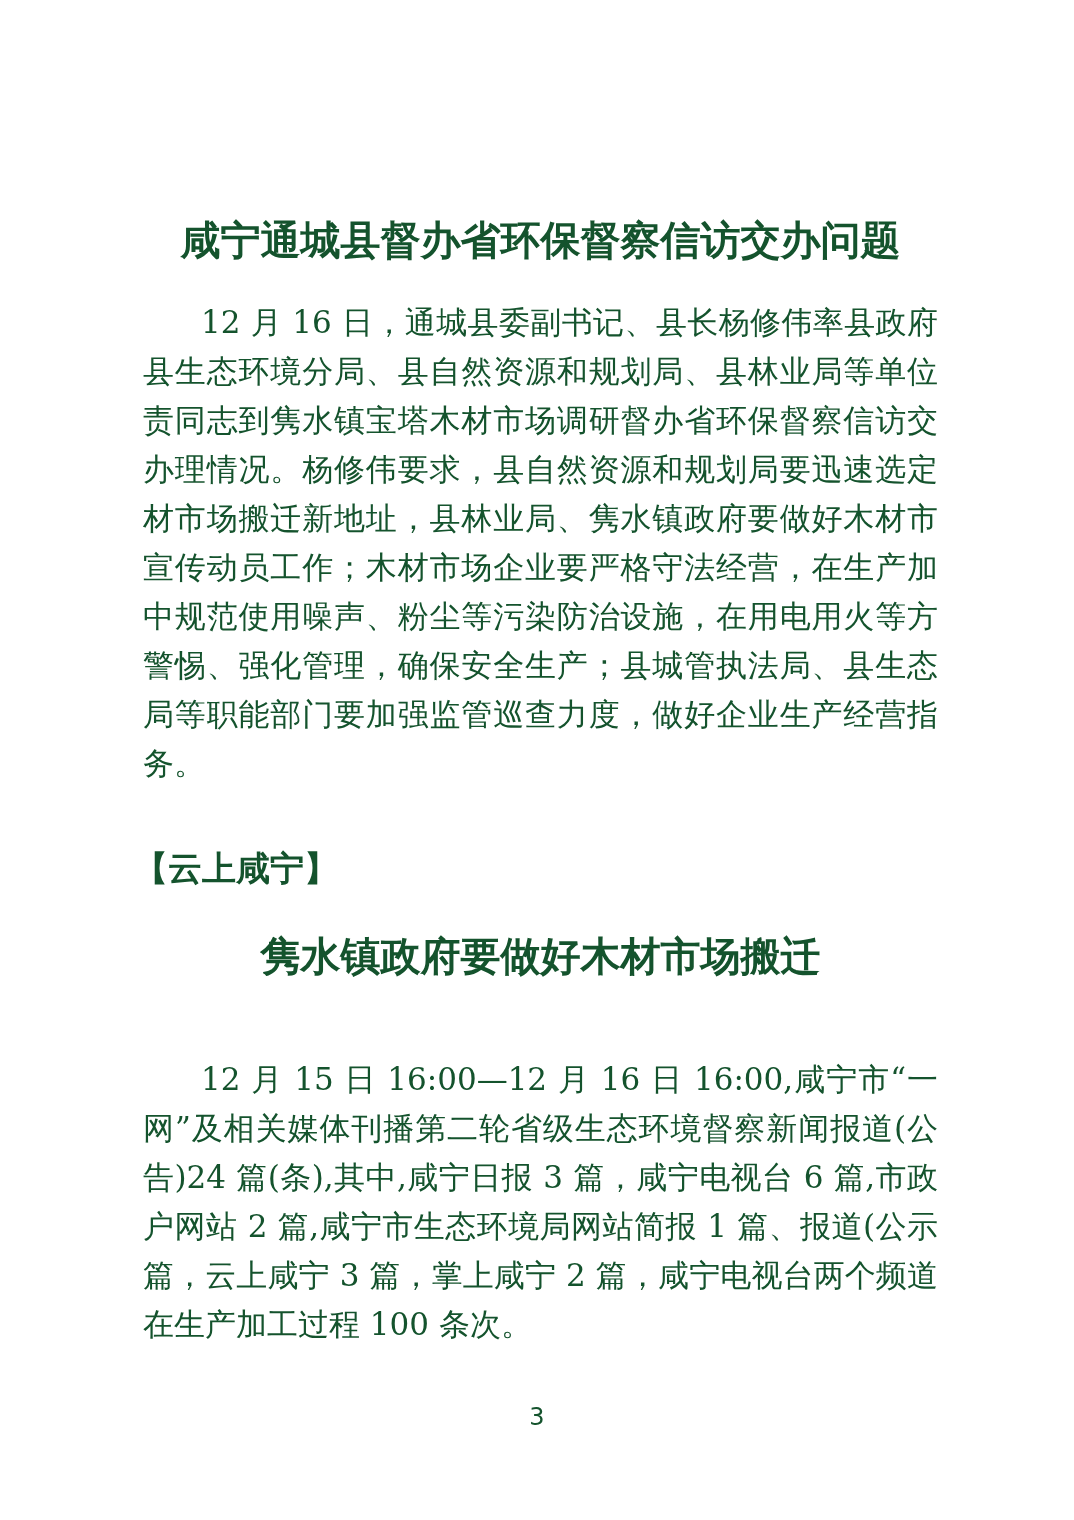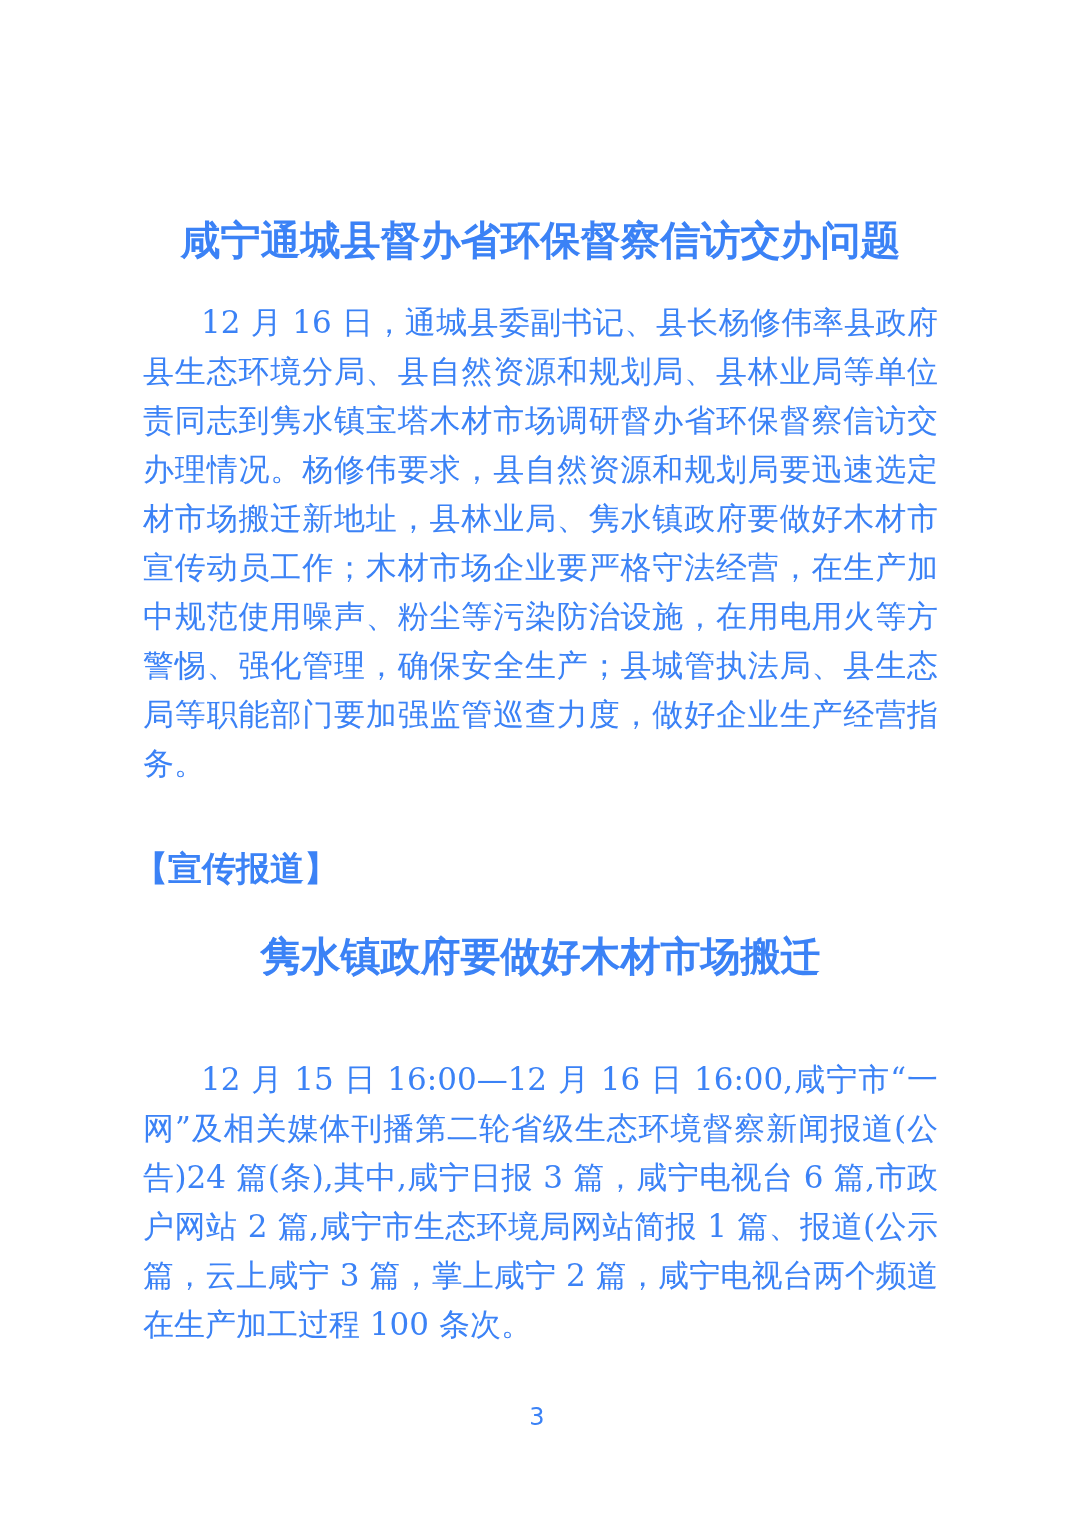--- a/index.html
+++ b/index.html
@@ -5,21 +5,21 @@
   html, body {
     margin: 0;
     padding: 0;
     background: #ffffff;
   }
   .doc-page {
     position: relative;
     width: 1074px;
     height: 1520px;
     background: #ffffff;
-    color: #3b82f6;
+    color: #14532d;
     font-family: "DejaVu Serif", "Liberation Serif", serif;
     overflow: hidden;
   }
   .doc-title {
     position: absolute;
     top: 186px;
     left: 143px;
     width: 795px;
     font-size: 40px;
     font-weight: bold;
@@ -105,21 +105,21 @@
     <div class="tline">责同志到隽水镇宝塔木材市场调研督办省环保督察信访交办件</div>
     <div class="tline">办理情况。杨修伟要求，县自然资源和规划局要迅速选定宝塔木</div>
     <div class="tline">材市场搬迁新地址，县林业局、隽水镇政府要做好木材市场搬迁</div>
     <div class="tline">宣传动员工作；木材市场企业要严格守法经营，在生产加工过程</div>
     <div class="tline">中规范使用噪声、粉尘等污染防治设施，在用电用火等方面提高</div>
     <div class="tline">警惕、强化管理，确保安全生产；县城管执法局、县生态环境分</div>
     <div class="tline">局等职能部门要加强监管巡查力度，做好企业生产经营指导服</div>
     <div class="tline lastline">务。</div>
   </div>
 
-  <div class="section-label">【宣传报道】</div>
+  <div class="section-label">【云上咸宁】</div>
 
   <h2 class="section-title">隽水镇政府要做好木材市场搬迁</h2>
 
 
   <div class="para para-2">
     <div class="tline indent">12 月 15 日 16:00—12 月 16 日 16:00,咸宁市“一台一报两</div>
     <div class="tline">网”及相关媒体刊播第二轮省级生态环境督察新闻报道(公示公</div>
     <div class="tline">告)24 篇(条),其中,咸宁日报 3 篇，咸宁电视台 6 篇,市政府门</div>
     <div class="tline">户网站 2 篇,咸宁市生态环境局网站简报 1 篇、报道(公示公告)0</div>
     <div class="tline">篇，云上咸宁 3 篇，掌上咸宁 2 篇，咸宁电视台两个频道播放督</div>

